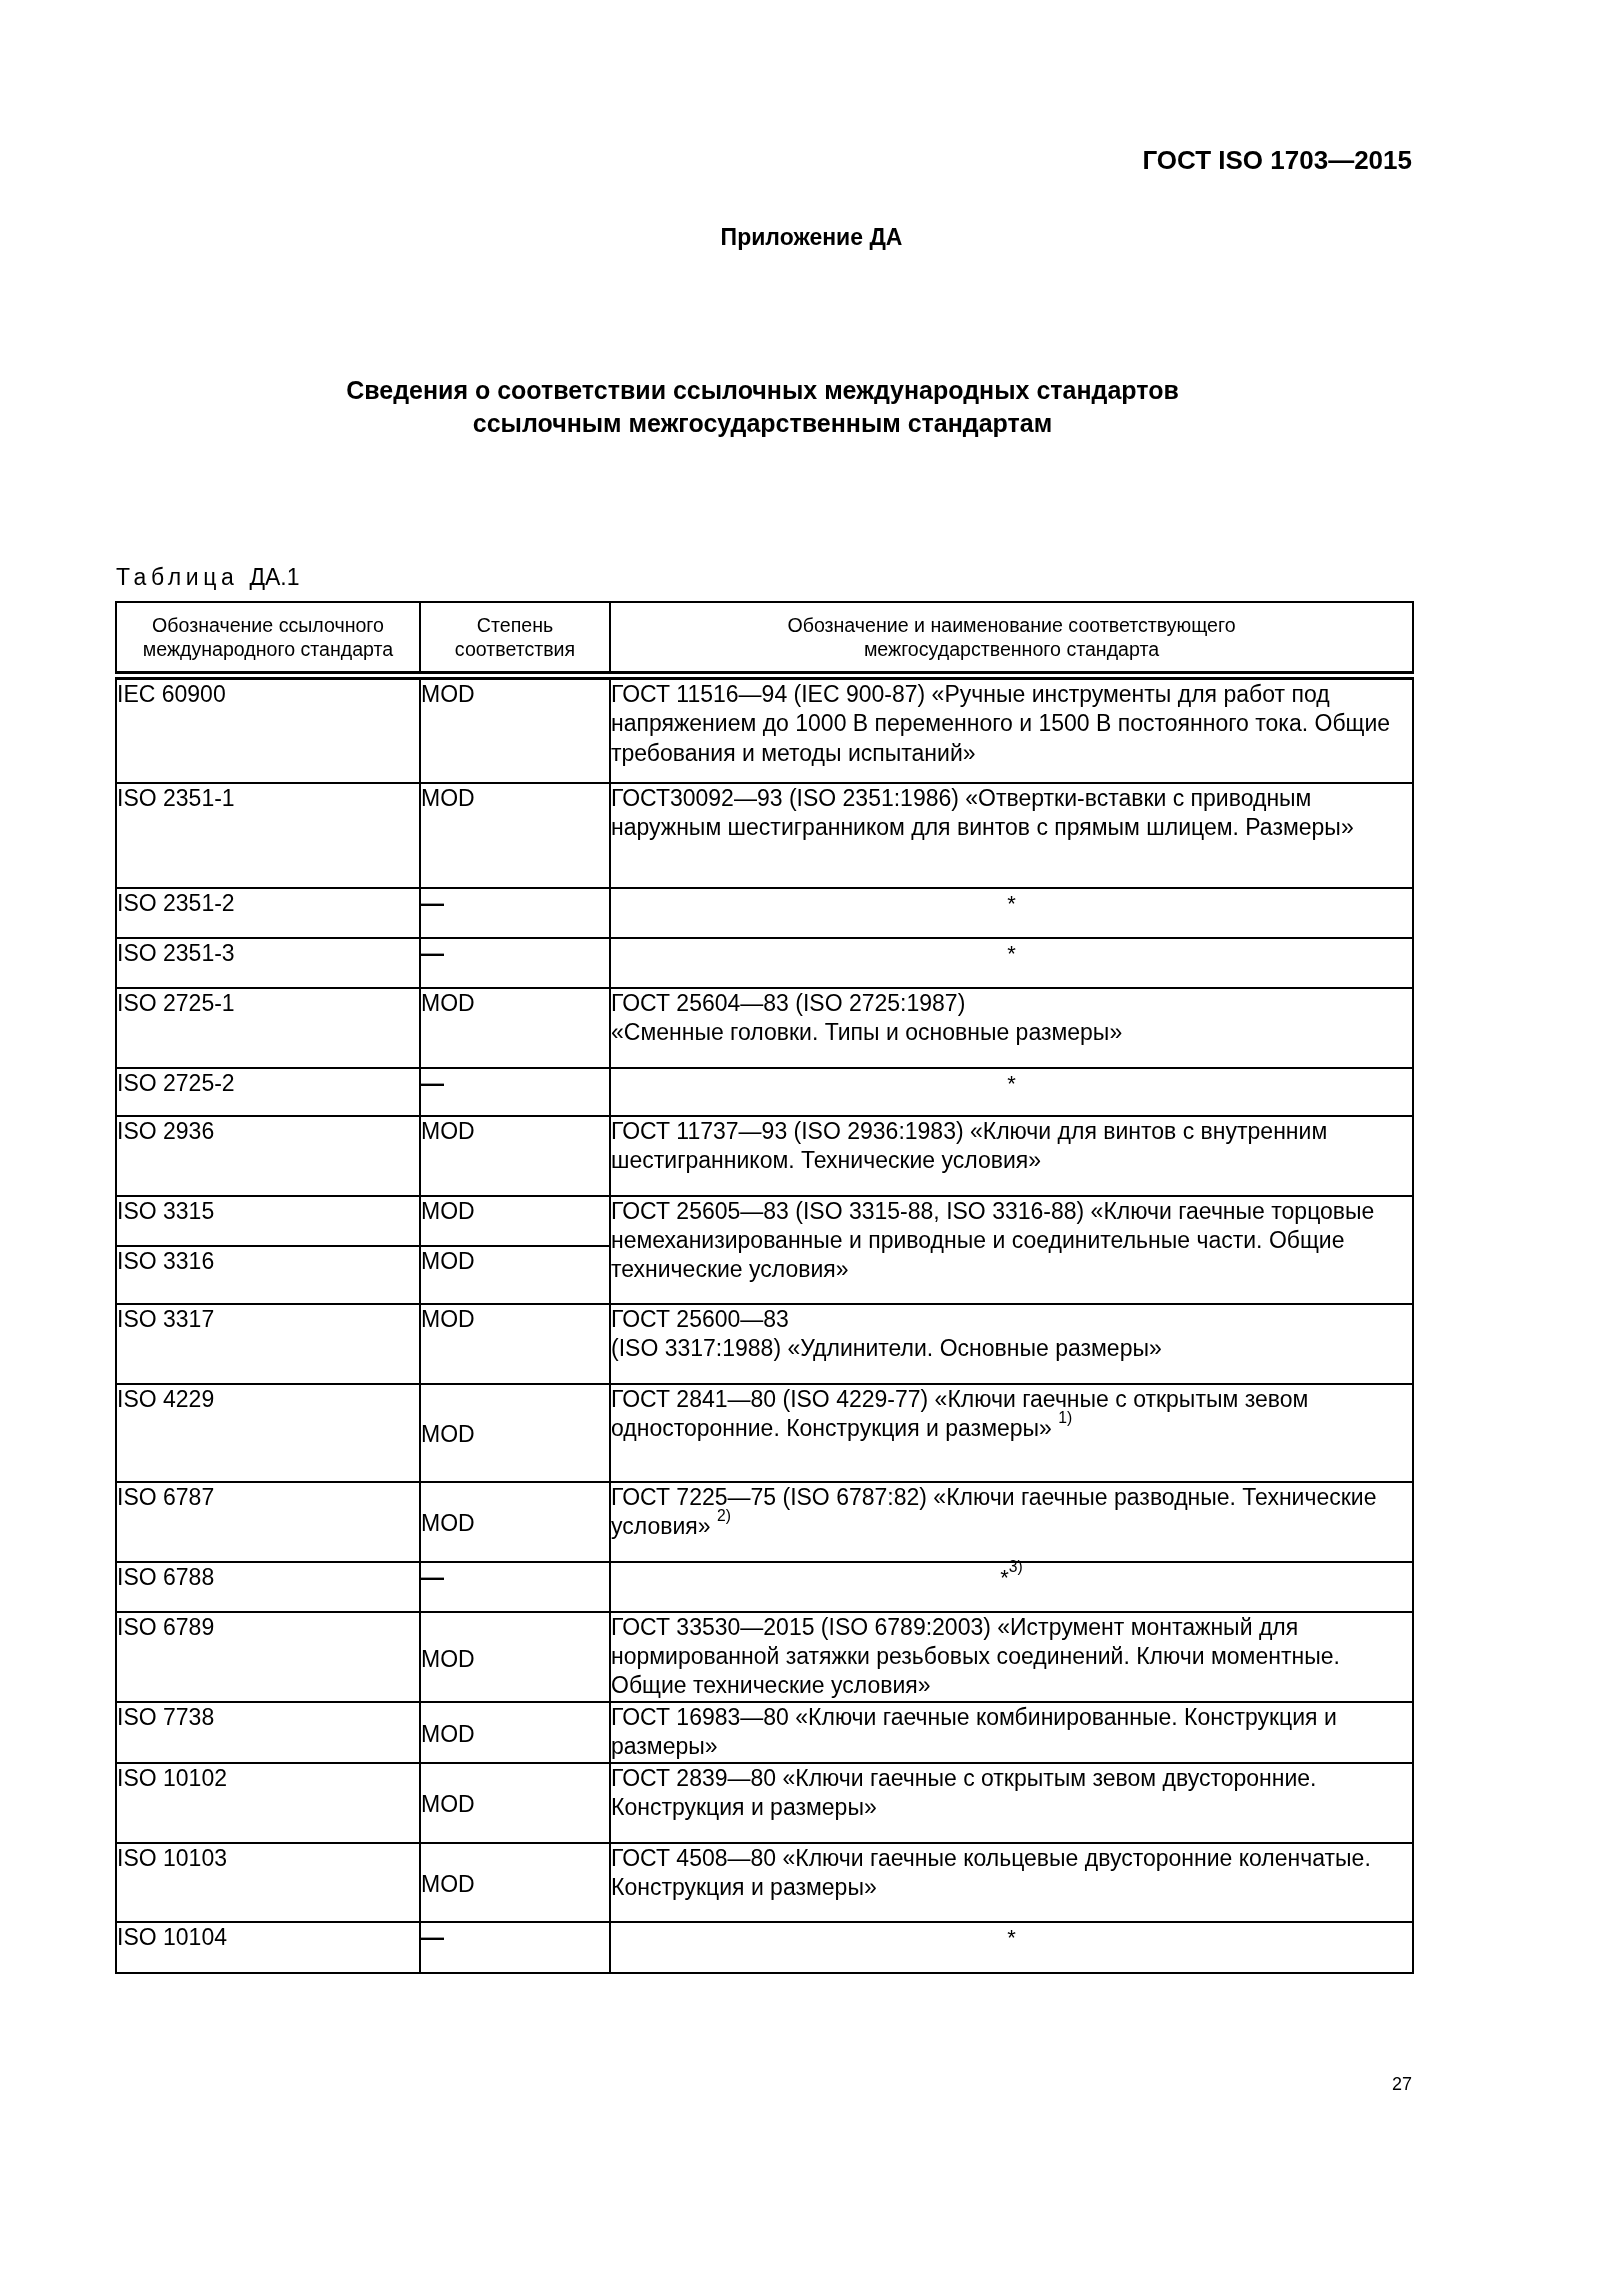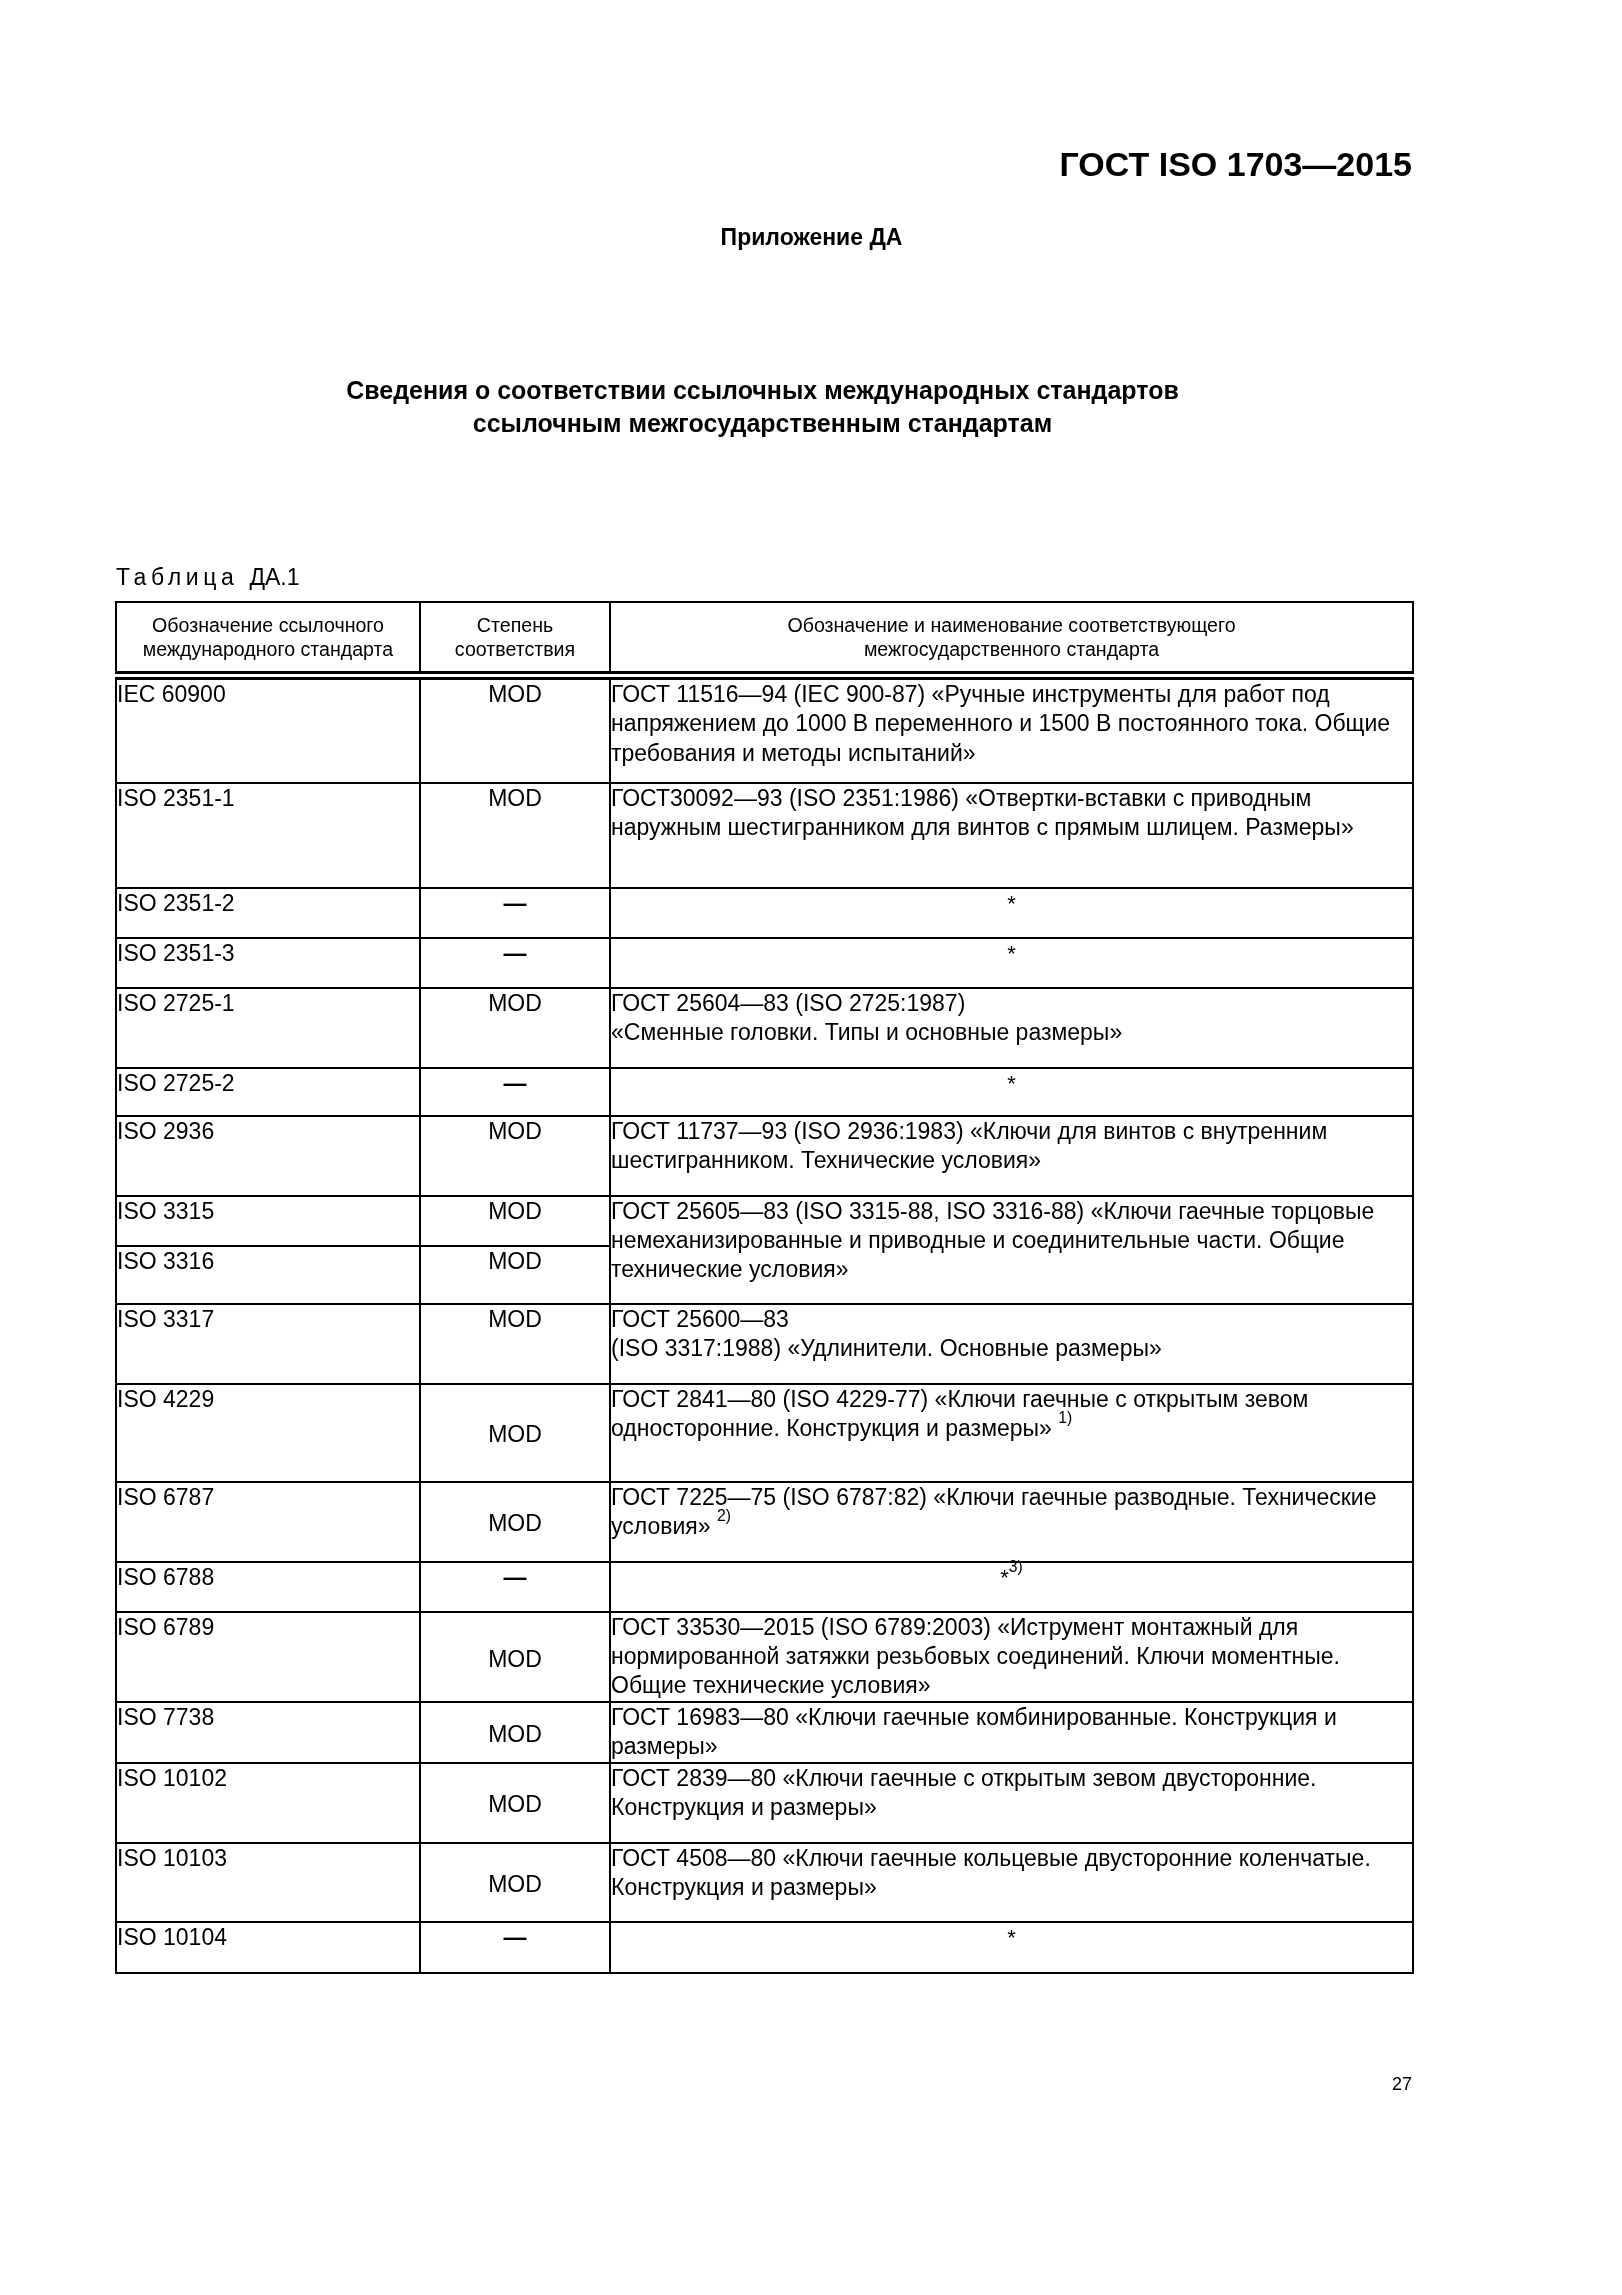--- a/index.html
+++ b/index.html
@@ -2,21 +2,21 @@
 <html style="font-size:10.5px"><head>
 <meta charset="utf-8">
 <style>
   html, body { margin: 0; padding: 0; background: #ffffff; }
   body {
     width: 1623px; height: 2295px; position: relative; overflow: hidden;
     font-family: "Liberation Sans", "DejaVu Sans", sans-serif; color: #000;
   }
   .doc-code {
     position: absolute; top: 145px; right: 211px;
-    font-size: 34px; font-weight: bold; letter-spacing: 0px;
+    font-size: 26px; font-weight: bold; letter-spacing: 0px;
   }
   .appendix {
     position: absolute; top: 222px; left: 0; width: 1623px; text-align: center;
     font-size: 23px; font-weight: bold; line-height: 30px;
   }
   .title {
     position: absolute; top: 374px; left: 0; width: 1525px; text-align: center;
     font-size: 25px; font-weight: bold; line-height: 33px;
   }
   .table-caption {
@@ -35,21 +35,21 @@
   table.main col.c3 { width: 803px; }
   table.main td, table.main th {
     border: 2.6px solid #000; vertical-align: top; padding: 0;
   }
   table.main th {
     font-weight: normal; font-size: 19.6px; line-height: 24px;
     text-align: center; vertical-align: middle; height: 68px;
     border-bottom: 9.2px double #000;
   }
   td.c1 { padding: 10.5px 15.7px 6.5px 15.7px; }
-  td.c2 { text-align: center; padding: 10.5px 2.6px 6.5px 2.6px; }
+  td.c2 { text-align: left; padding: 10.5px 2.6px 6.5px 2.6px; }
   td.c2.mid { vertical-align: middle; padding-top: 5.2px; }
   td.c3 { padding: 10.5px 15.7px 6.5px 15.7px; }
   td.c3.center { text-align: center; }
   .dash { font-weight: bold; }
   sup { font-size: 15.7px; line-height: 0; position: relative; top: -3.9px; vertical-align: super; }
   .star { font-size: 22px; }
   .page-number {
     position: absolute; top: 2074px; right: 211px; font-size: 18px;
   }
 </style>

